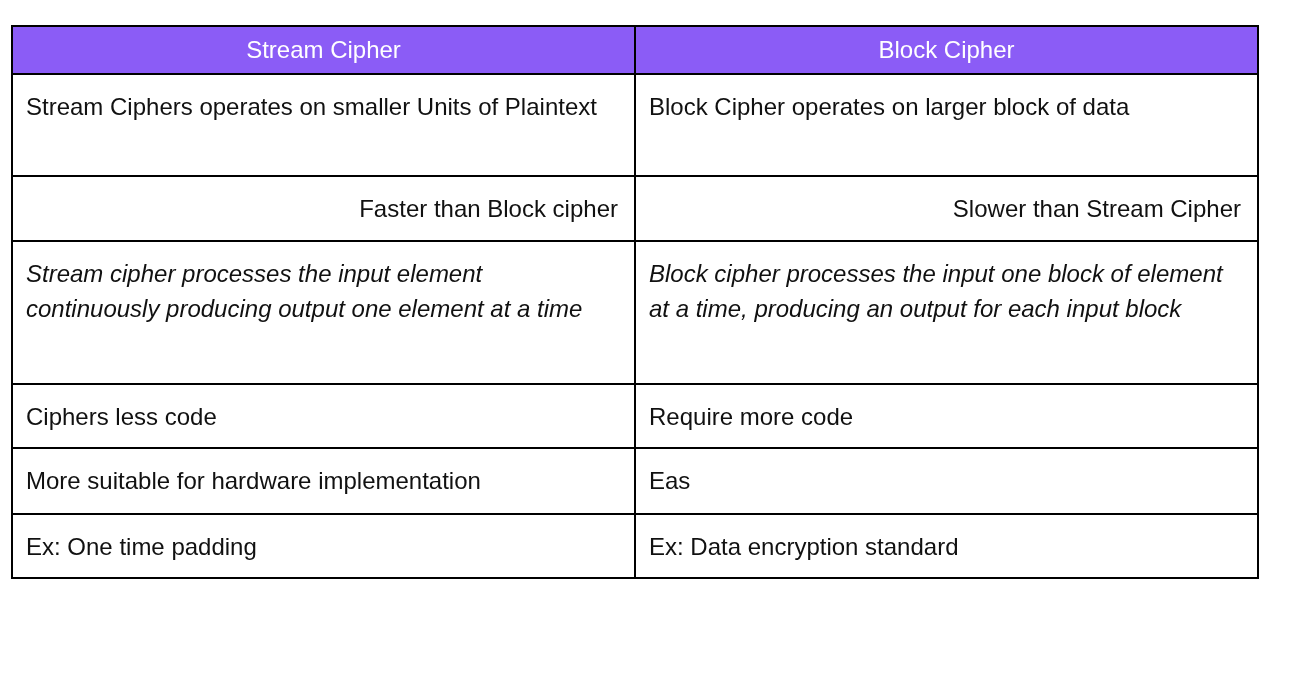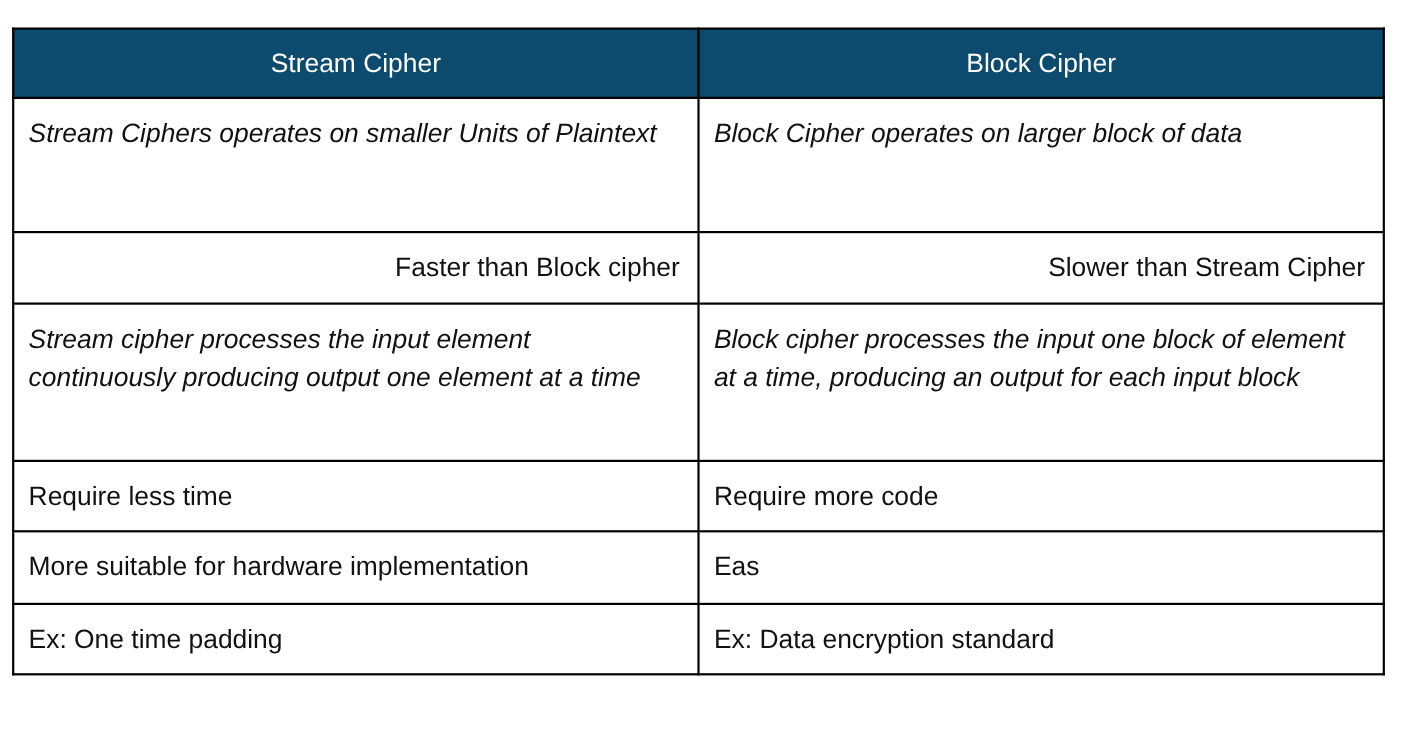--- a/index.html
+++ b/index.html
@@ -22,40 +22,40 @@
     width: 1248px;
     border-collapse: collapse;
     table-layout: fixed;
   }
   table.compare-table th,
   table.compare-table td {
     border: 2px solid #000000;
     box-sizing: border-box;
   }
   table.compare-table th {
-    background: #0c4a6e;
+    background: #8b5cf6;
     color: #ffffff;
     font-size: 24px;
     font-weight: 400;
-    height: 63px;
+    height: 48px;
     text-align: center;
     vertical-align: middle;
     width: 50%;
   }
   table.compare-table td {
     background: #ffffff;
     color: #111111;
     font-size: 24px;
     line-height: 35px;
     text-align: left;
     vertical-align: top;
     padding: 14px 16px 13px 13px;
   }
   
-  tr.body-row:nth-child(1) td { height: 122px; font-style: italic; }
+  tr.body-row:nth-child(1) td { height: 102px; }
   tr.body-row:nth-child(2) td { height: 65px; text-align: right; }
   tr.body-row:nth-child(3) td { height: 143px; font-style: italic; }
   tr.body-row:nth-child(4) td { height: 64px; }
   tr.body-row:nth-child(5) td { height: 66px; }
   tr.body-row:nth-child(6) td { height: 55px; }
   tr.body-row:nth-child(7) td { height: 68px; }
 </style>
 </head>
 <body>
 
@@ -74,21 +74,21 @@
       </tr>
       <tr class="body-row">
         <td>Faster than Block cipher</td>
         <td>Slower than Stream Cipher</td>
       </tr>
       <tr class="body-row">
         <td>Stream cipher processes the input element continuously producing output one element at a time</td>
         <td>Block cipher processes the input one block of element at a time, producing an output for each input block</td>
       </tr>
       <tr class="body-row">
-        <td>Require less time</td>
+        <td>Ciphers less code</td>
         <td>Require more code</td>
       </tr>
       <tr class="body-row">
         <td>More suitable for hardware implementation</td>
         <td>Eas</td>
       </tr>
       <tr class="body-row">
         <td>Ex: One time padding</td>
         <td>Ex: Data encryption standard</td>
       </tr>

